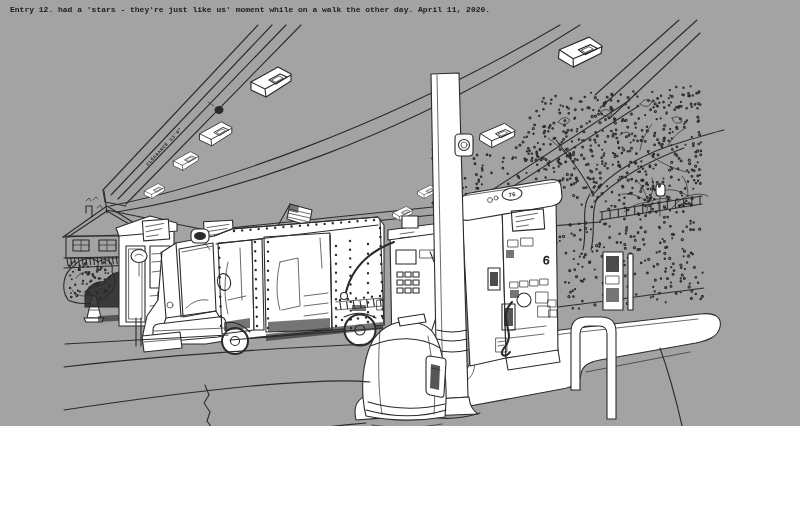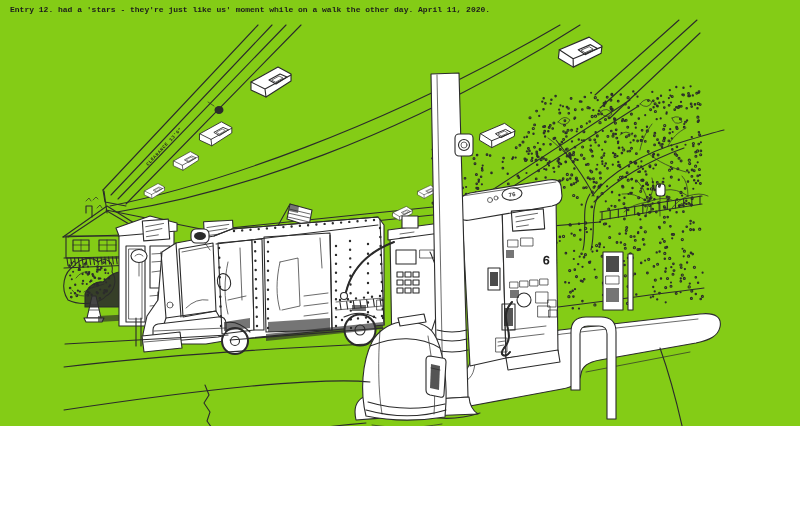--- a/index.html
+++ b/index.html
@@ -1,16 +1,16 @@
 <!DOCTYPE html>
 <html><head>
 <meta charset="utf-8">
 <style>
   html,body{margin:0;padding:0;background:#fff;}
-  .stage{position:relative;width:800px;height:426px;background:#84cc16;overflow:hidden;
+  .stage{position:relative;width:800px;height:426px;background:#a3a3a3;overflow:hidden;
          font-family:"Liberation Mono",monospace;}
   .cap{position:absolute;font:bold 8px/11px "Liberation Mono",monospace;color:#1c1c1c;
        white-space:pre;letter-spacing:0;}
   .cap-top{left:10px;top:4px;}
   .cap-bottom{left:33px;top:492px;}
   svg#art{position:absolute;left:0;top:0;}
   #art path,#art rect,#art circle,#art ellipse,#art line{
     stroke:#2b2b2b;stroke-width:1.1;fill:none;stroke-linecap:round;stroke-linejoin:round;}
   #art .f{fill:#ffffff;}
   #art .k{fill:#2b2b2b;stroke:none;}

